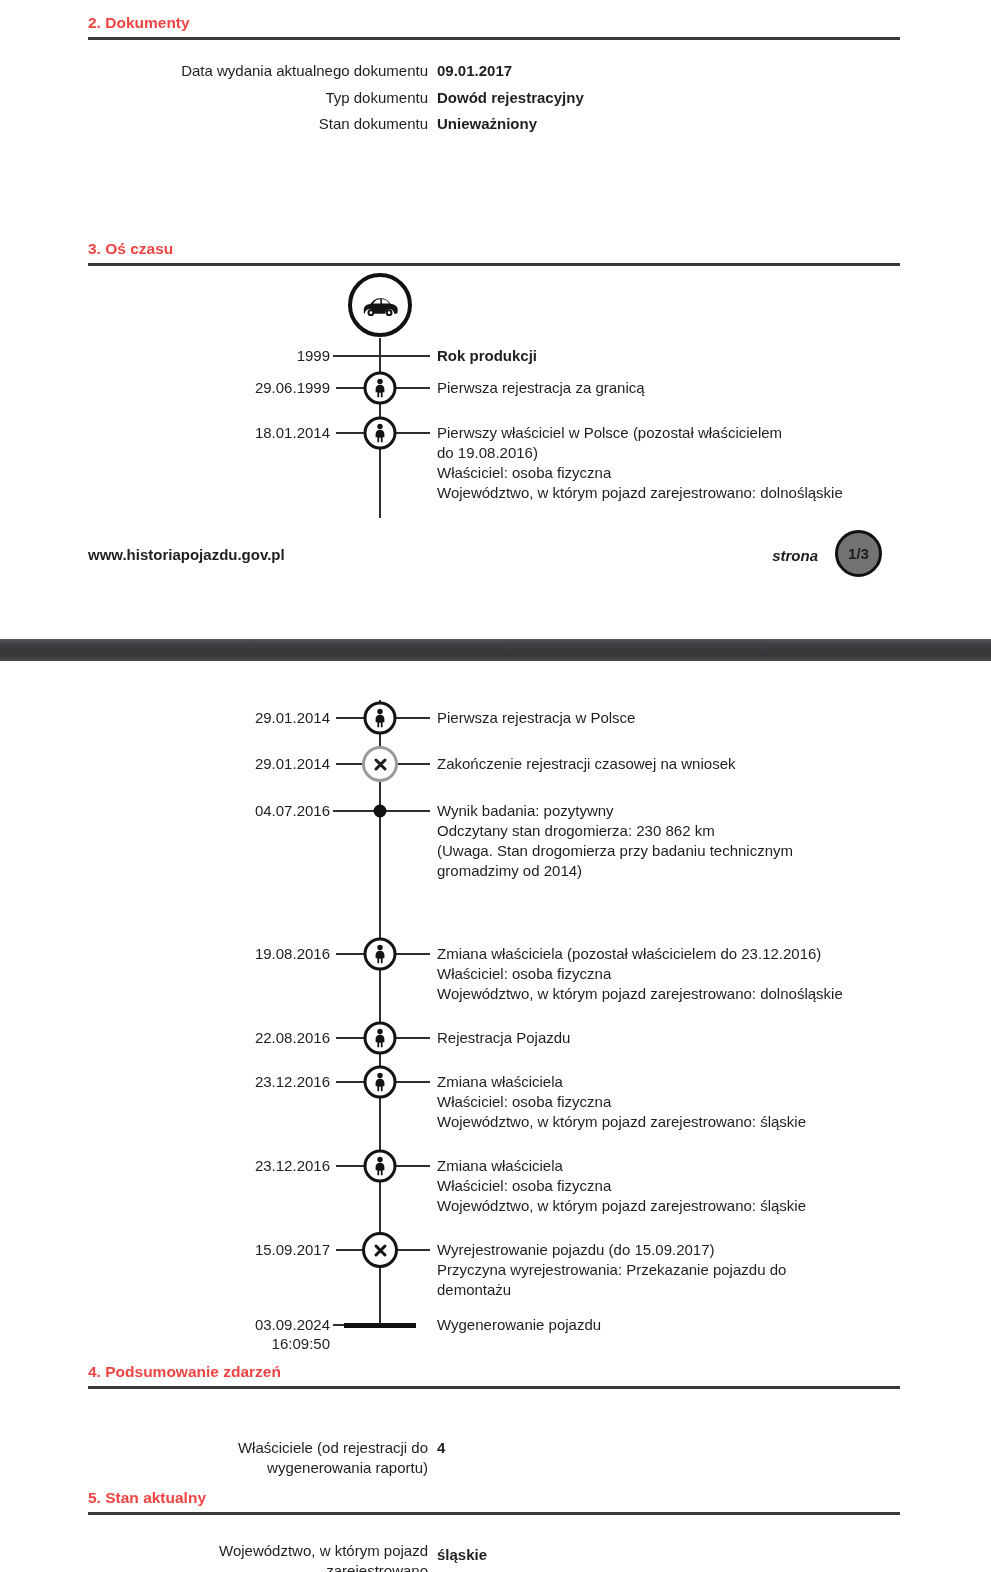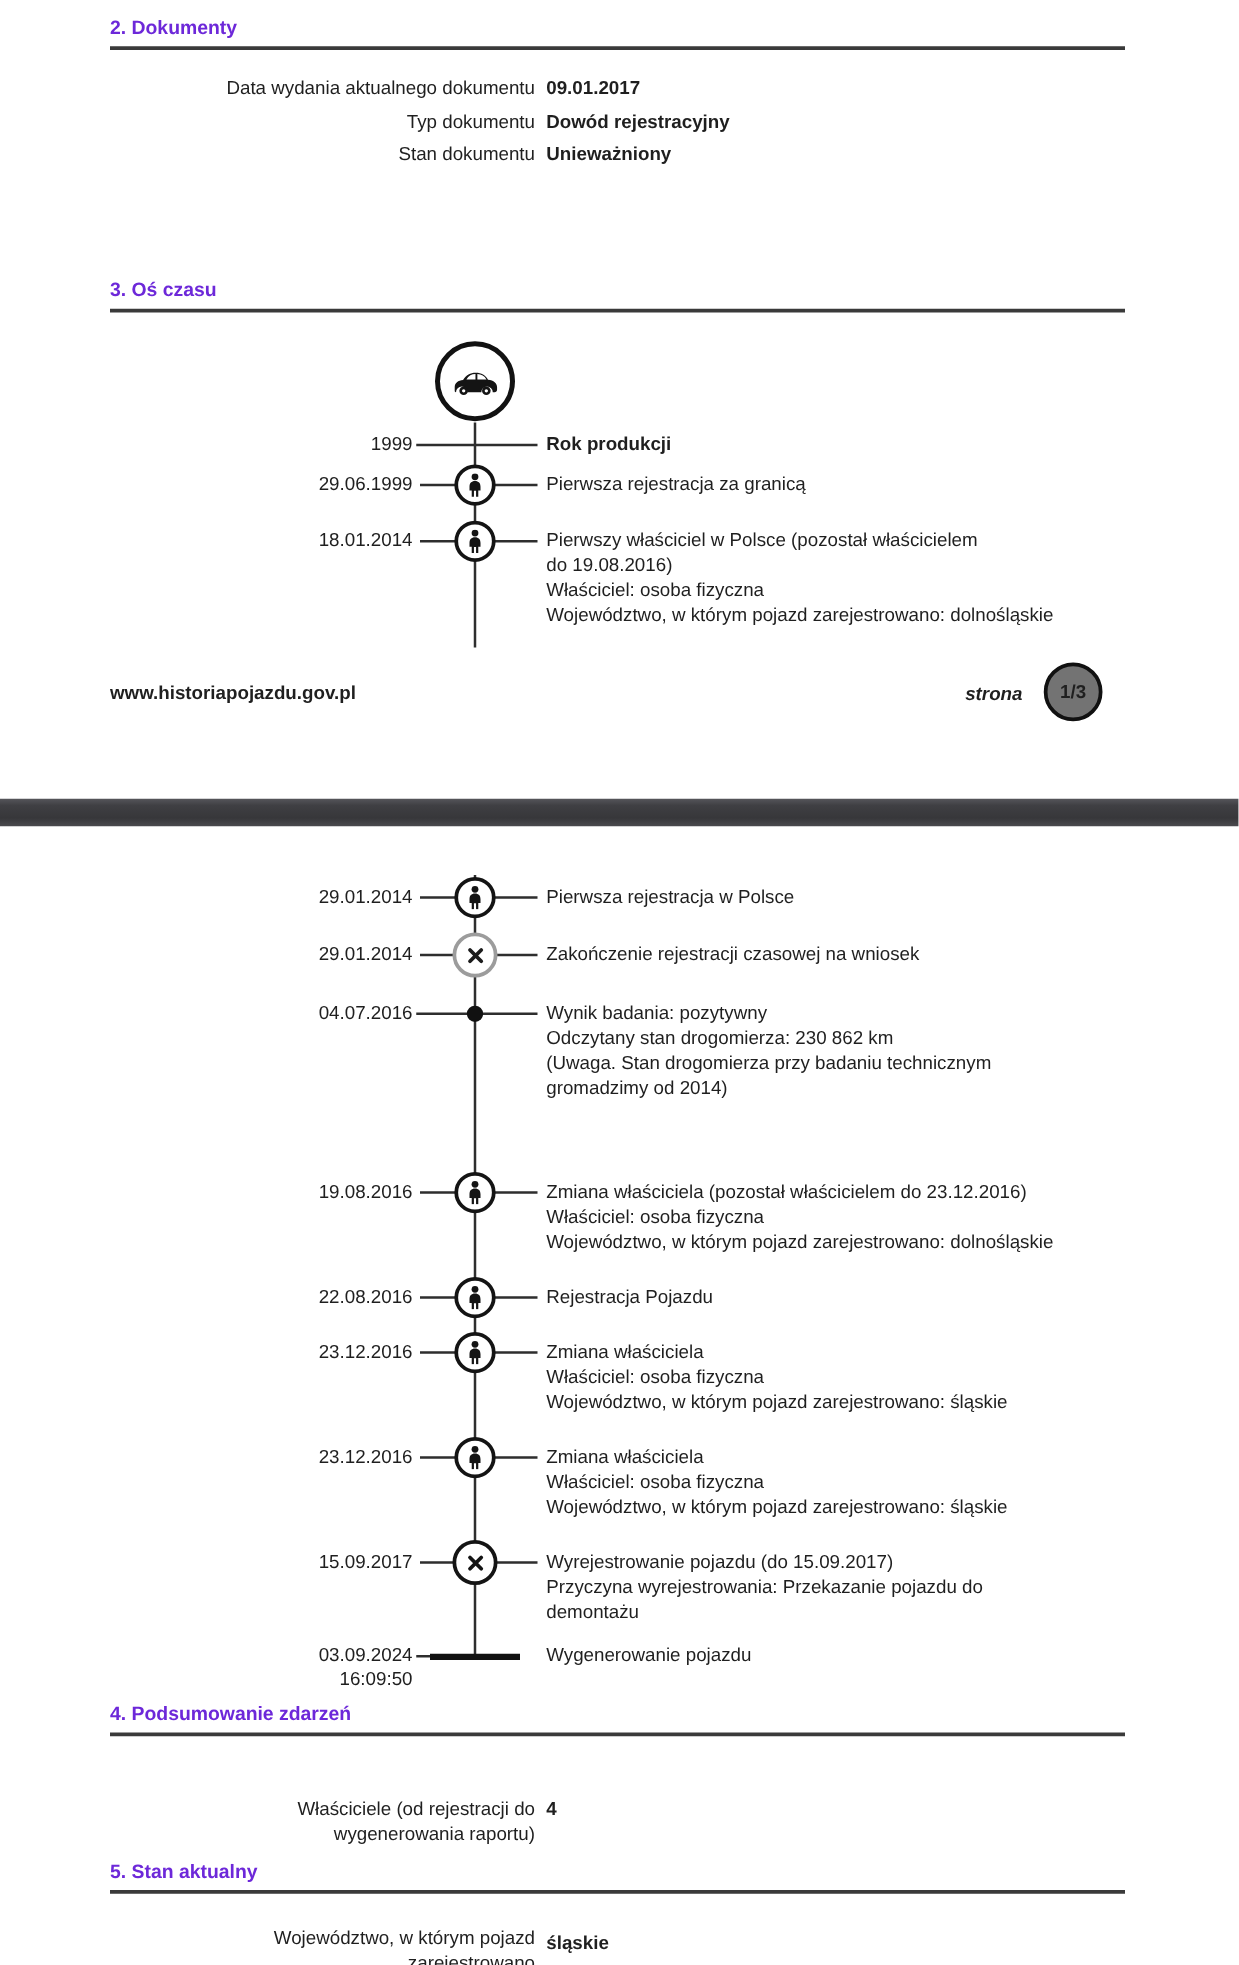--- a/index.html
+++ b/index.html
@@ -1,21 +1,21 @@
 <!DOCTYPE html>
 <html><head>
 <meta charset="utf-8">
 <style>
   html,body{margin:0;padding:0;background:#fff;}
   .doc{
     position:relative;width:991px;height:1572px;overflow:hidden;background:#ffffff;
     font-family:"Liberation Sans","DejaVu Sans",sans-serif;color:#1f1f1f;font-size:15px;
   }
   .sec-head{
-    position:absolute;left:88px;width:812px;font-weight:bold;font-size:15.5px;color:#6d28d9;
+    position:absolute;left:88px;width:812px;font-weight:bold;font-size:15.5px;color:#ef4444;
     padding-bottom:5px;border-bottom:3px solid #3a3a3a;white-space:nowrap;
   }
   .kv-label{position:absolute;left:0;width:428px;text-align:right;line-height:20px;}
   .kv-value{position:absolute;left:437px;font-weight:bold;line-height:20px;white-space:nowrap;}
   .event{position:absolute;left:0;width:991px;}
   .ev-date{position:absolute;left:0;top:0;width:330px;text-align:right;line-height:20px;white-space:nowrap;}
   .ev-date2{position:absolute;left:0;top:19px;width:330px;text-align:right;line-height:20px;white-space:nowrap;}
   .conn{position:absolute;left:336px;top:9px;width:94px;height:2px;background:#2e2e2e;}
   .conn-full{left:333px;width:97px;}
   .conn-left{position:absolute;left:333px;top:9px;width:13px;height:2px;background:#2e2e2e;}
@@ -56,21 +56,21 @@
 
   <div class="sec-head" style="top:14px">2. Dokumenty</div>
 
   <div class="kv-label" style="top:61px">Data wydania aktualnego dokumentu</div>
   <div class="kv-value" style="top:61px">09.01.2017</div>
   <div class="kv-label" style="top:88px">Typ dokumentu</div>
   <div class="kv-value" style="top:88px">Dowód rejestracyjny</div>
   <div class="kv-label" style="top:114px">Stan dokumentu</div>
   <div class="kv-value" style="top:114px">Unieważniony</div>
 
-  <div class="sec-head" style="top:224px">3. Oś czasu</div>
+  <div class="sec-head" style="top:240px">3. Oś czasu</div>
 
   <div class="vline vline-p1"></div>
 
   <div class="car-badge">
     <svg width="42" height="25" viewBox="0 0 44 26" aria-hidden="true">
       <path fill="#141414" d="M5 17.5c0-3.6 2.8-5.6 7-6 2.6-4.4 6-6.2 10.6-6.2 4.8 0 8.2 1.9 10.3 5.9 4.8 0.6 7.6 2.7 7.6 6.3l0 2.2c0 1.1-0.9 2-2 2l-1.6 0a4.8 4.8 0 0 0-9.6 0l-11.6 0a4.8 4.8 0 0 0-9.6 0l-0.1 0c-0.6 0-1-0.4-1-1z"></path>
       <path fill="#ffffff" d="M14.8 11c1.8-3.2 4.4-4.6 7.6-4.6l0 4.6zM24 6.4c3.4 0.1 5.9 1.5 7.6 4.6l-7.6 0z"></path>
       <circle cx="12.5" cy="20.5" r="3.6" fill="#141414"></circle>
         <circle cx="12.5" cy="20.5" r="1.4" fill="#fff"></circle>
       <circle cx="31.5" cy="20.5" r="3.6" fill="#141414"></circle>

